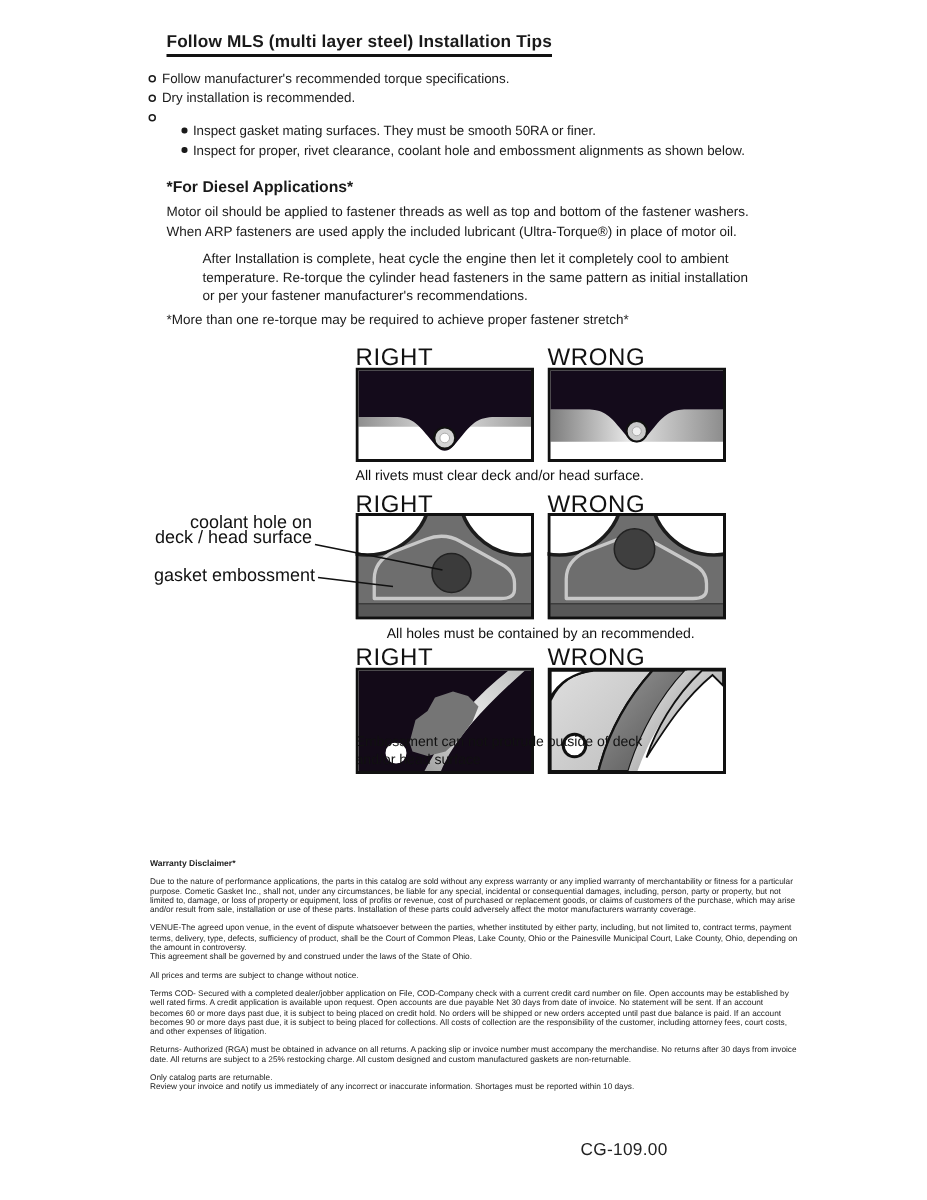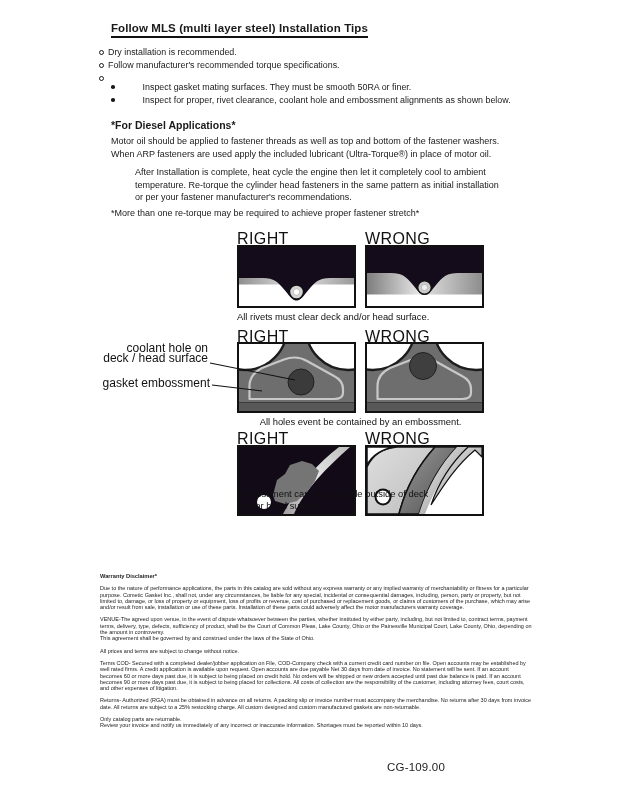--- a/index.html
+++ b/index.html
@@ -17,21 +17,21 @@
     display:inline-block;
   }
 
   
   .tips{left:99px;top:46px;width:450px;font-size:8.9px;line-height:13px;}
   .li{display:flex;align-items:flex-start;}
   .marker-o{
     flex:0 0 auto;width:3px;height:3px;border:1px solid #1a1a1a;border-radius:50%;
     margin:4px 4px 0 0;
   }
-  .sub{margin-left:12px;gap:24px;}
+  .sub{margin-left:22px;}
   .marker-dot{
     flex:0 0 auto;width:3.6px;height:3.6px;background:#1a1a1a;border-radius:50%;
     margin:4px 4px 0 0;
   }
 
   
   .diesel-h{left:111px;top:119px;font-size:10.5px;font-weight:bold;}
   .diesel-p1{left:111px;top:135px;width:418px;font-size:9px;line-height:12.6px;white-space:pre-line;}
   .diesel-p2{left:111px;top:166px;width:418px;font-size:9px;line-height:12.6px;white-space:pre-line;margin-left:24px;}
   .diesel-note{left:111px;top:208px;width:418px;font-size:9px;}
@@ -68,25 +68,25 @@
   .footer{left:387px;top:761px;font-size:11.5px;color:#222;letter-spacing:0.2px;}
 </style>
 </head>
 <body>
 
 <div class="abs page-title">Follow MLS (multi layer steel) Installation Tips</div>
 
 <div class="abs tips">
   <div class="li">
     <span class="marker-o"></span>
-    <span>Dry installation is recommended.</span>
+    <span>Follow manufacturer's recommended torque specifications.</span>
   </div>
   <div class="li">
     <span class="marker-o"></span>
-    <span>Follow manufacturer's recommended torque specifications.</span>
+    <span>Dry installation is recommended.</span>
   </div>
   <div class="li">
     <span class="marker-o"></span>
   </div>
   <div class="li sub">
     <span class="marker-dot"></span>
     <span>Inspect gasket mating surfaces.  They must be smooth 50RA or finer.</span>
   </div>
   <div class="li sub">
     <span class="marker-dot"></span>
@@ -169,21 +169,21 @@
     <rect x="0" y="0" width="119" height="71" fill="#6e6e6e"></rect>
     <rect x="2" y="60.5" width="115" height="8.5" fill="#585858"></rect>
     <line x1="2" y1="60.5" x2="117" y2="60.5" stroke="#3c3c3c" stroke-width="1"></line>
     <circle cx="8" cy="-14" r="42" fill="#fff" stroke="#1c1c1c" stroke-width="2.4"></circle>
     <circle cx="111" cy="-14" r="42" fill="#fff" stroke="#1c1c1c" stroke-width="2.4"></circle>
     <path d="M12.5,57 L12.5,44 C12.5,36 17,30 25,26 L47,17.5 C55,14.5 63,15 70,19 L97,34 C103,37 106,42 106,47 L106,51 C106,55 103,57 97,57 Z" fill="none" stroke="#c8c8c8" stroke-width="2.2" stroke-linejoin="round"></path>
     <circle cx="58" cy="24" r="13.5" fill="#3f3f3f" stroke="#222" stroke-width="1"></circle>
     <rect x="1" y="1" width="117" height="69" fill="none" stroke="#111" stroke-width="2"></rect>
   </svg>
 </div>
-<div class="abs cap cap2">All holes event be contained by an embossment.</div>
+<div class="abs cap cap2">All holes must be contained by an recommended.</div>
 
 <div class="abs hdr hdr-r3">RIGHT</div>
 <div class="abs hdr hdr-w3">WRONG</div>
 
 <div class="abs panel p-r3">
   <svg viewBox="0 0 119 71">
     <defs>
       <linearGradient id="g3r" x1="0" y1="1" x2="1" y2="0">
         <stop offset="0" stop-color="#9f9f9f"></stop>
           <stop offset="0.5" stop-color="#e8e8e8"></stop>

